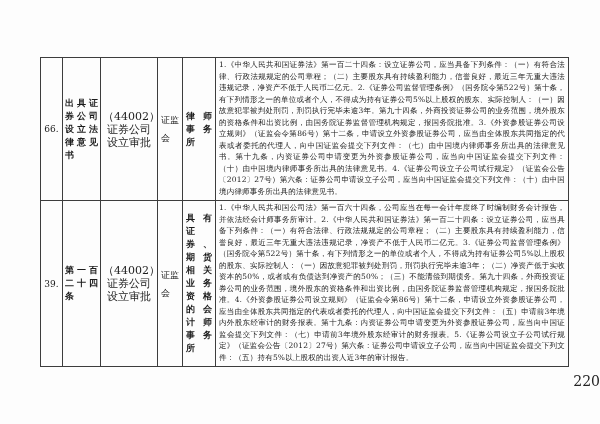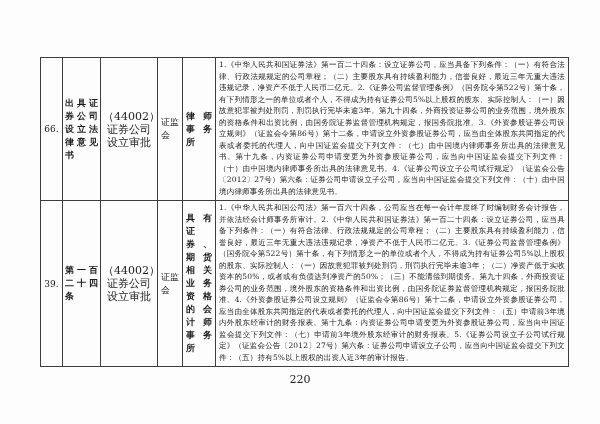--- a/index.html
+++ b/index.html
@@ -35,43 +35,43 @@
     text-align:justify;
     padding:0 2px;
     font-weight:bold;
   }
   td.c-code{
     font-size:11px;line-height:13px;
     text-align:center;
     padding:0 2px;
   }
   td.c-auth{
-    font-size:9px;line-height:13px;
+    font-size:9px;line-height:18px;
     text-align:justify;
     padding:0 3px;
   }
   td.c-int{
     font-size:9px;line-height:13px;
     text-align:justify;
     padding:0 3px;
     font-weight:bold;
   }
   td.c-basis{
     vertical-align:top;
     font-size:7.5px;line-height:11.5px;
     text-align:justify;
     padding:1px 3px 0 3px;
     letter-spacing:0.2px;
     margin-top:20px;
   }
   .page-number{
     position:absolute;
     left:0;right:0;top:373px;
-    text-align:center;
-    font-size:11px;
+    text-align:right;
+    font-size:14px;
     color:#222;
   }
 </style>
 </head>
 <body>
 
 <div class="page">
   <table class="doc-table">
     <colgroup>
       <col style="width:22px">

